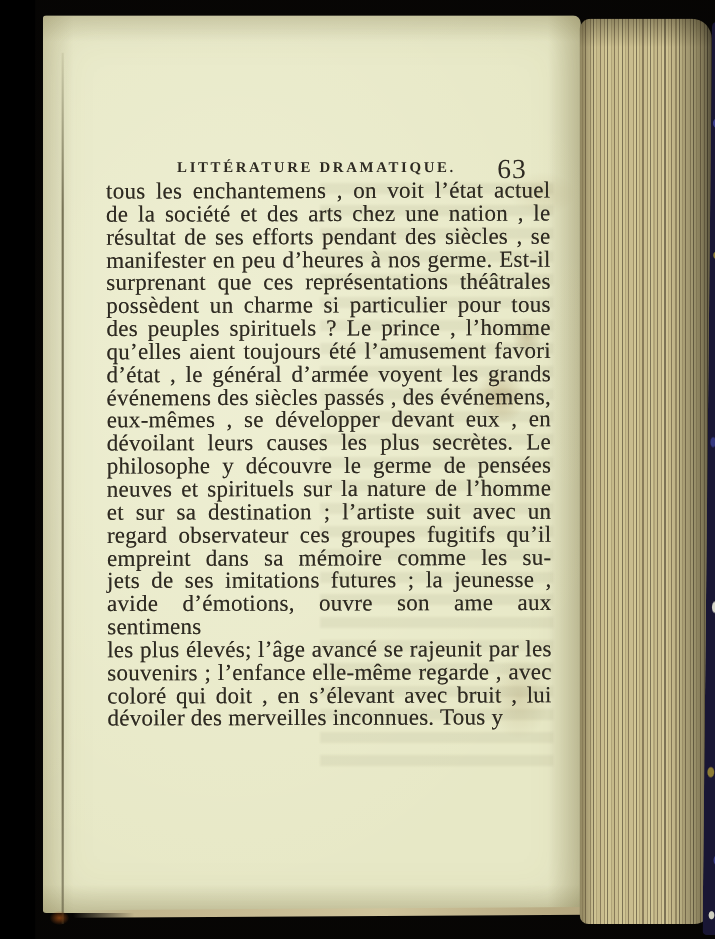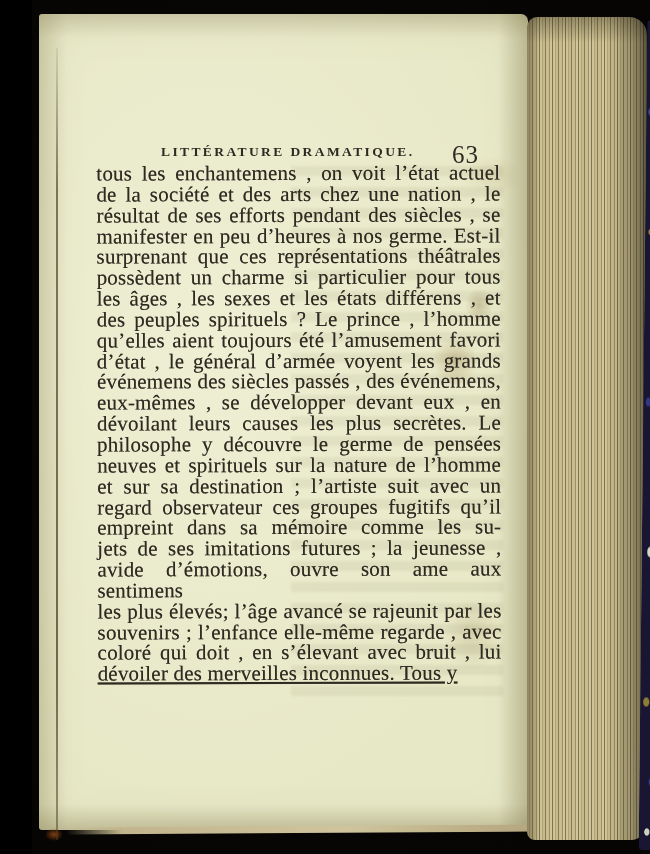--- a/index.html
+++ b/index.html
@@ -68,21 +68,21 @@
   .text-block {
     position:absolute; left:58px; top:149px; width:404px;
     transform: rotate(-0.15deg);
   }
   .text-line {
     font-size:21px; line-height:20.85px; color: var(--ink,#2e2a22);
     letter-spacing:.2px; text-align:justify; text-align-last:justify;
     text-shadow: 0 0 .6px rgba(44,38,26,.55);
     white-space:normal;
   }
-  .text-line.last { text-align-last:left;text-decoration:underline; }
+  .text-line.last { text-align-last:left; }
 
   
   .fore-edge {
     position:absolute; left:495px; top:17px; width:120px; height:823px;
     background:
       linear-gradient(90deg, rgba(66,56,32,.45) 0, rgba(66,56,32,0) 14px),
       linear-gradient(90deg, rgba(0,0,0,0) 68%, rgba(30,25,12,.38) 92%, rgba(12,9,5,.62) 100%),
       linear-gradient(180deg, rgba(40,34,18,.35), rgba(40,34,18,0) 26px),
       repeating-linear-gradient(90deg,
         #cfc493 0 2px, #b0a378 2px 3px, #c6ba8a 3px 5px,
@@ -140,21 +140,20 @@
       <span class="page-number">63</span>
     </div>
 
     <div class="text-block">
       <div class="text-line">tous les enchantemens , on voit l’état actuel</div>
       <div class="text-line">de la société et des arts chez une nation , le</div>
       <div class="text-line">résultat de ses efforts pendant des siècles , se</div>
       <div class="text-line">manifester en peu d’heures à nos germe. Est-il</div>
       <div class="text-line">surprenant que ces représentations théâtrales</div>
       <div class="text-line">possèdent un charme si particulier pour tous</div>
-      <div class="text-line">les âges , les sexes et les états différens , et</div>
       <div class="text-line">des peuples spirituels ? Le prince , l’homme</div>
       <div class="text-line">qu’elles aient toujours été l’amusement favori</div>
       <div class="text-line">d’état , le général d’armée voyent les grands</div>
       <div class="text-line">événemens des siècles passés , des événemens,</div>
       <div class="text-line">eux-mêmes , se développer devant eux , en</div>
       <div class="text-line">dévoilant leurs causes les plus secrètes. Le</div>
       <div class="text-line">philosophe y découvre le germe de pensées</div>
       <div class="text-line">neuves et spirituels sur la nature de l’homme</div>
       <div class="text-line">et sur sa destination ; l’artiste suit avec un</div>
       <div class="text-line">regard observateur ces groupes fugitifs qu’il</div>

